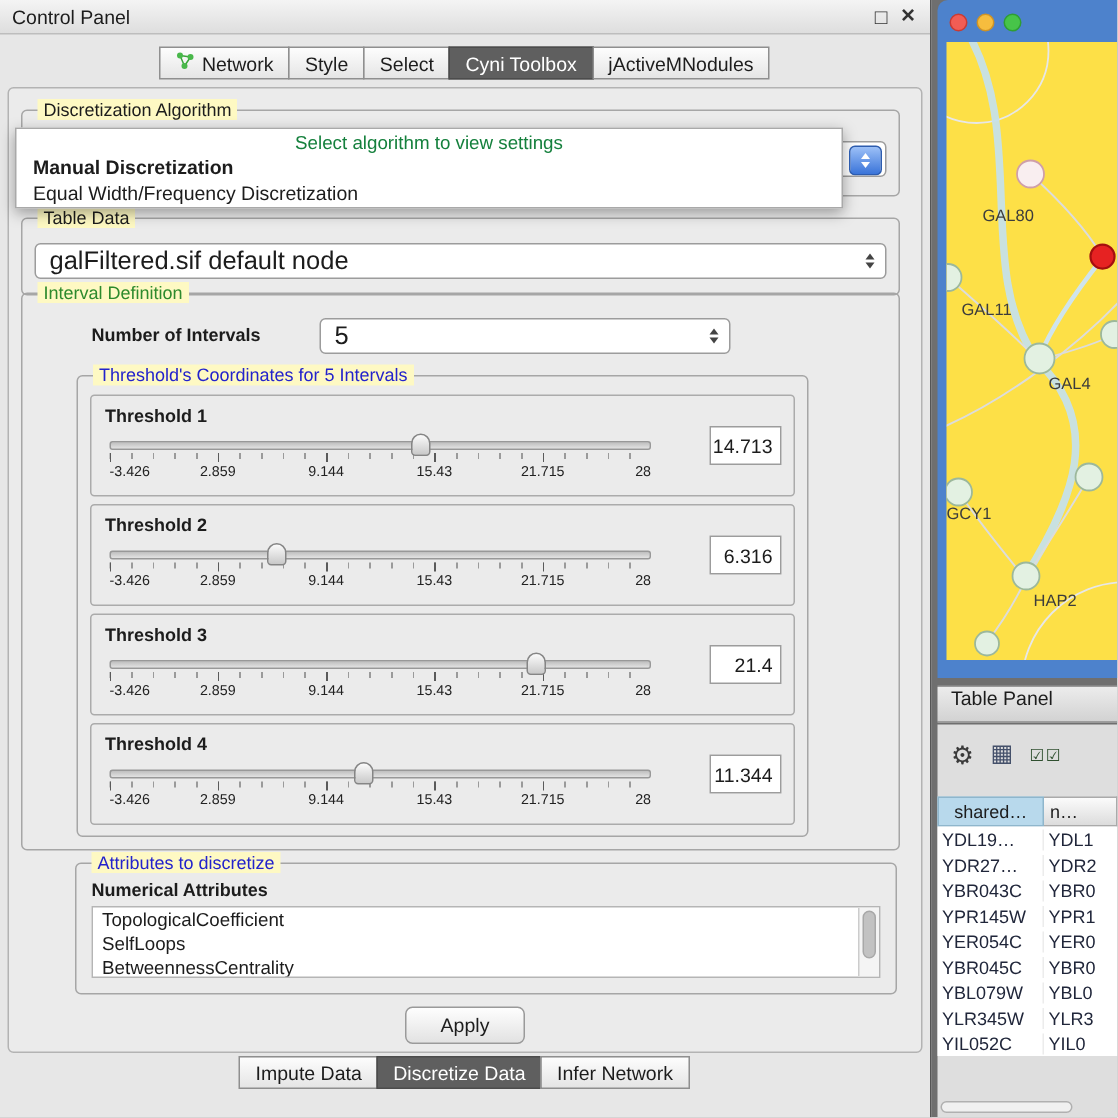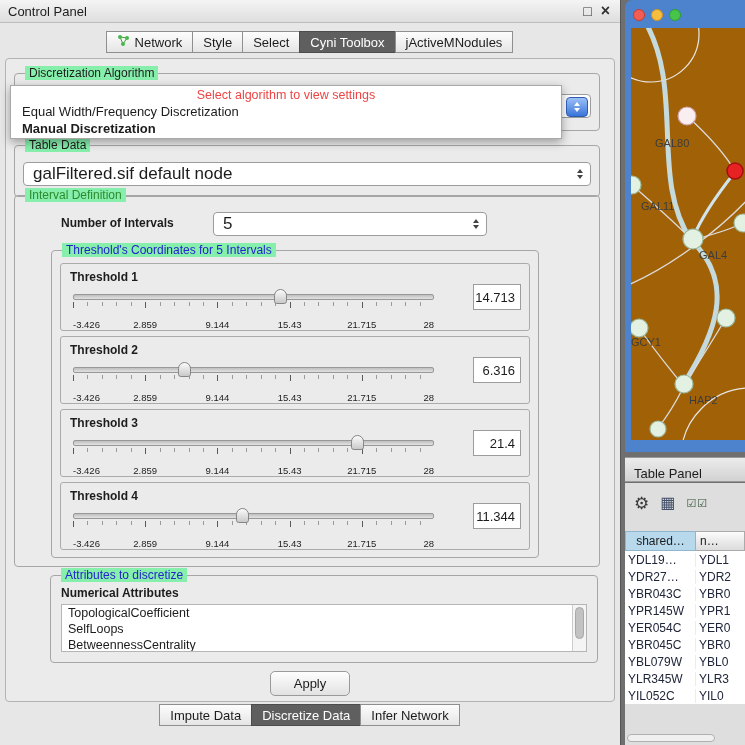--- a/index.html
+++ b/index.html
@@ -16,41 +16,41 @@
 
   .tabbar{position:absolute;top:31px;left:0;right:0;display:flex;justify-content:center}
   .tab{height:20px;display:flex;align-items:center;gap:5px;padding:0 10px;font-size:13px;
       background:linear-gradient(#fdfdfd,#e5e5e5);border:1px solid #8f8f8f;margin-left:-1px;white-space:nowrap}
   .tab.sel{background:var(--selected-tab);color:#fff;border-color:#4c4c4c}
 
   .content{position:absolute;left:5px;top:58px;width:608px;height:642px;background:#ebebeb;
       border:1px solid #b3b3b3;border-radius:4px}
 
   .groupbox{position:absolute;border:1px solid #a6a6a6;border-radius:4px;box-sizing:border-box}
-  .legend{position:absolute;top:-8px;left:10px;background:#86efac;padding:0 4px;font-size:12px;white-space:nowrap}
+  .legend{position:absolute;top:-8px;left:10px;background:#fef9c3;padding:0 4px;font-size:12px;white-space:nowrap}
   .legend.green{color:var(--green-label)}
   .legend.blue{color:var(--blue-label)}
 
   .combo{position:relative;background:#fff;border:1px solid #9c9c9c;border-radius:4px;display:flex;align-items:center;
       padding:0 26px 0 9px;font-size:17px;height:24px;box-sizing:border-box;white-space:nowrap;overflow:hidden}
   .stepper{position:absolute;right:7px;top:50%;transform:translateY(-50%);display:flex;flex-direction:column;gap:2px}
   .tri-up{width:0;height:0;border-left:3.5px solid transparent;border-right:3.5px solid transparent;border-bottom:4.5px solid #444}
   .tri-down{width:0;height:0;border-left:3.5px solid transparent;border-right:3.5px solid transparent;border-top:4.5px solid #444}
   .blue-btn{position:absolute;right:2px;top:2px;width:22px;height:20px;border-radius:4px;z-index:40;
       background:linear-gradient(#9cc0f7,#3a74d9);border:1px solid #2d5cae;box-sizing:border-box;
       display:flex;flex-direction:column;align-items:center;justify-content:center;gap:2px}
   .blue-btn .tri-up{border-bottom-color:#fff}
   .blue-btn .tri-down{border-top-color:#fff}
 
   .g-algo{left:8px;top:14px;right:14px;height:58px}
   .g-algo .combo{position:absolute;left:8px;right:8px;top:20px}
 
   .popup{position:absolute;left:4px;top:26px;width:550px;background:#fff;border:1px solid #a9a9a9;z-index:30;
       box-shadow:0 3px 9px rgba(0,0,0,.35);padding:1px 0;font-size:13px}
-  .popup .prompt{color:#ef4444;text-align:center;padding:1px 0;font-size:12.5px}
+  .popup .prompt{color:#15803d;text-align:center;padding:1px 0;font-size:12.5px}
   .popup .opt{padding:1px 11px;line-height:15px}
   .popup .opt.bold{font-weight:bold}
 
   .g-table{left:8px;top:86px;right:14px;height:52px}
   .g-table .combo{position:absolute;left:8px;right:8px;top:16px}
 
   .g-interval{left:8px;top:136px;right:14px;height:372px}
   .count-label{position:absolute;left:46px;top:20px;font-weight:bold;font-size:12px}
   .count-combo{position:absolute;left:198px;top:16px;width:274px}
   .thr-group{position:absolute;left:36px;top:54px;width:488px;height:308px;border:1px solid #a6a6a6;border-radius:4px;padding-top:12px;box-sizing:border-box}
@@ -58,21 +58,21 @@
   .thr-block{position:relative;height:66px;border:1px solid #ababab;border-radius:3px;margin:0 8px 5px 8px;background:#ebebeb}
   .thr-label{position:absolute;left:9px;top:6px;font-weight:bold;font-size:12px}
   .slider{position:absolute;left:12px;top:30px;width:361px}
   .track{position:relative;height:4px;background:linear-gradient(#bfbfbf,#e2e2e2);border:1px solid #989898;border-radius:2px}
   .thumb{position:absolute;top:-6px;width:13px;height:15px;background:linear-gradient(#fbfbfb,#c9c9c9);
       border:1px solid #858585;border-radius:7px 7px 3px 3px;box-sizing:border-box}
   .ticks{height:6px;margin-top:2px;
       background-image:repeating-linear-gradient(90deg,#5a5a5a 0 1px,transparent 1px 72.2px),
                        repeating-linear-gradient(90deg,#9a9a9a 0 1px,transparent 1px 14.44px);
       background-size:100% 6px,100% 4px;background-repeat:no-repeat,no-repeat}
-  .scale{position:relative;height:12px;margin-top:11px;font-size:9.5px;color:#222}
+  .scale{position:relative;height:12px;margin-top:1px;font-size:9.5px;color:#222}
   .scale span{position:absolute;top:0;white-space:nowrap}
   .s0{left:0}.s1{left:20%;transform:translateX(-50%)}.s2{left:40%;transform:translateX(-50%)}
   .s3{left:60%;transform:translateX(-50%)}.s4{left:80%;transform:translateX(-50%)}.s5{right:0}
   .valbox{position:absolute;right:8px;top:20px;width:48px;height:26px;background:#fff;border:1px solid #9c9c9c;
       display:flex;align-items:center;justify-content:flex-end;padding:0 5px;font-size:13px;box-sizing:border-box}
 
   .g-attr{left:44px;top:516px;right:16px;height:88px}
   .attr-label{position:absolute;left:10px;top:10px;font-weight:bold;font-size:12px}
   .attr-list{position:absolute;left:10px;right:10px;top:28px;height:46px;background:#fff;border:1px solid #b5b5b5;overflow:hidden;font-size:12.5px}
   .attr-item{height:16px;line-height:16px;padding-left:6px;white-space:nowrap}
@@ -85,33 +85,33 @@
 
   .bottom-tabs{position:absolute;left:0;top:704px;width:620px;display:flex;justify-content:center}
 
   
   .net-win{position:absolute;left:625px;top:0;width:120px;height:452px;background:var(--accent-blue);border-top-left-radius:7px}
   .lights{position:absolute;left:8px;top:9px;display:flex;gap:6px}
   .light{width:12px;height:12px;border-radius:50%;box-sizing:border-box}
   .light.red{background:#f25d54;border:1px solid #ca3a32}
   .light.yellow{background:#f6bd3e;border:1px solid #cf9325}
   .light.green{background:#47c449;border:1px solid #2f9e33}
-  .canvas{position:absolute;left:6px;top:28px;width:114px;height:412px;background:#a16207;overflow:hidden}
+  .canvas{position:absolute;left:6px;top:28px;width:114px;height:412px;background:#fde047;overflow:hidden}
   .edge-thick{fill:none;stroke:#c6e0e9;stroke-width:5;opacity:.95}
   .edge-mid{fill:none;stroke:#cfe4ec;stroke-width:3}
   .edge-thin{fill:none;stroke:#dcdcdc;stroke-width:1.3}
   .ring{fill:none;stroke:#e7e7e7;stroke-width:1.2}
   .node-g{fill:#e3f1e2;stroke:#9cb89b;stroke-width:1.2}
   .node-p{fill:#f9eef0;stroke:#cf9fa9;stroke-width:1.2}
   .node-red{fill:var(--red-node);stroke:#a40f0f;stroke-width:1.5}
   .nlabel{font-size:11px;fill:#3c3c3c}
 
   
   .tp-bar{position:absolute;left:625px;top:457px;width:120px;height:25px;background:linear-gradient(#ececec,#d2d2d2);
-      border-top:1px solid #9a9a9a;border-bottom:1px solid #9a9a9a;display:flex;align-items:flex-end;padding-left:9px;
+      border-top:1px solid #9a9a9a;border-bottom:1px solid #9a9a9a;display:flex;align-items:flex-start;padding-left:9px;
       font-size:13px;box-sizing:border-box}
   .tp-area{position:absolute;left:625px;top:483px;width:120px;height:262px;background:#dedede}
   .tp-toolbar{position:absolute;left:0;top:0;right:0;height:40px;display:flex;align-items:center;gap:11px;padding-left:9px;color:#3a3a3a}
   .icon-gear{font-size:17px;line-height:17px}
   .icon-cols{font-size:16px;line-height:16px;color:#44506a}
   .icon-checks{font-size:11px;letter-spacing:1px;color:#2f4f2f}
   .tp-header{position:absolute;left:0;top:48px;right:0;height:20px;display:flex;font-size:12px}
   .th1{width:71px;background:var(--header-selected);border:1px solid #8fb6cc;display:flex;align-items:center;justify-content:center;box-sizing:border-box}
   .th2{flex:1;background:linear-gradient(#fbfbfb,#dcdcdc);border:1px solid #aaa;border-left:none;display:flex;align-items:center;padding-left:4px;box-sizing:border-box}
   .tp-rows{position:absolute;left:0;top:68px;right:0;background:#fff}
@@ -168,22 +168,22 @@
         <div class="combo">
           <span class="blue-btn">
             <span class="tri-up"></span>
               <span class="tri-down"></span>
           </span>
         </div>
       </div>
 
       <div class="popup">
         <div class="prompt">Select algorithm to view settings</div>
+        <div class="opt bold">Manual Discretization</div>
         <div class="opt">Equal Width/Frequency Discretization</div>
-        <div class="opt bold">Manual Discretization</div>
       </div>
 
       <div class="groupbox g-table">
         <span class="legend">Table Data</span>
         <div class="combo">
           <span>galFiltered.sif default node</span>
           <span class="stepper">
               <span class="tri-up"></span>
               <span class="tri-down"></span>
             </span>

